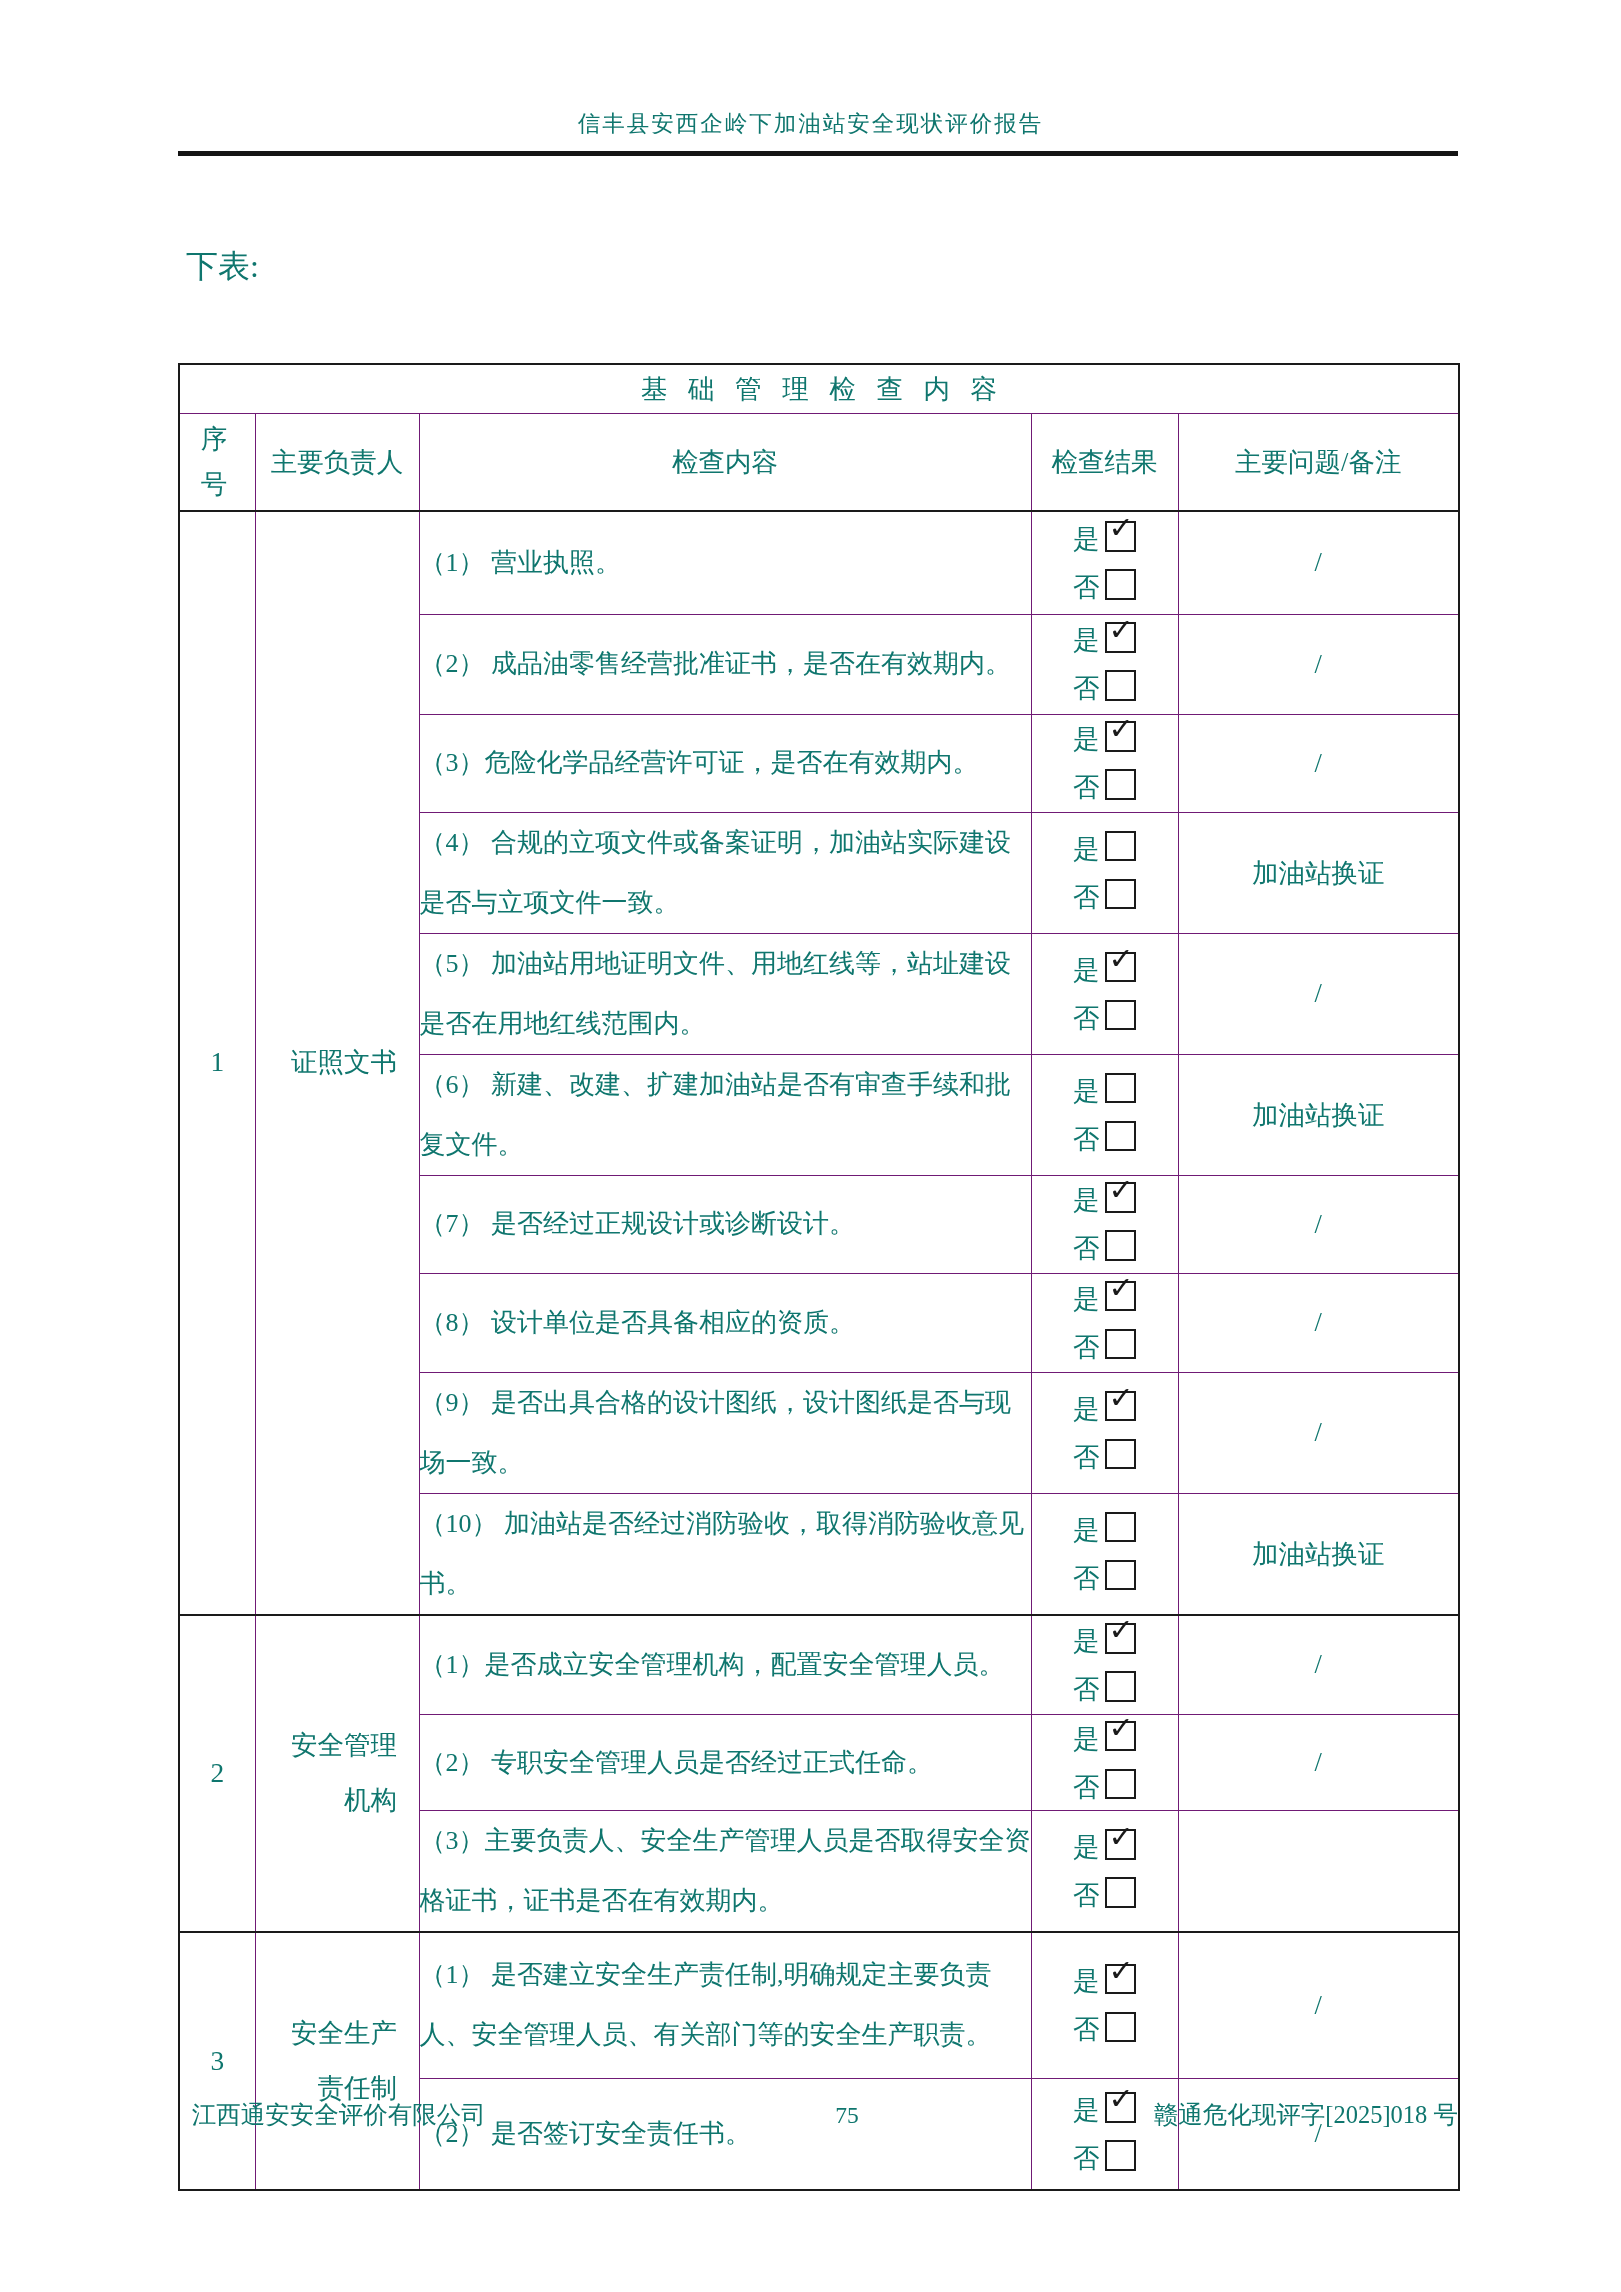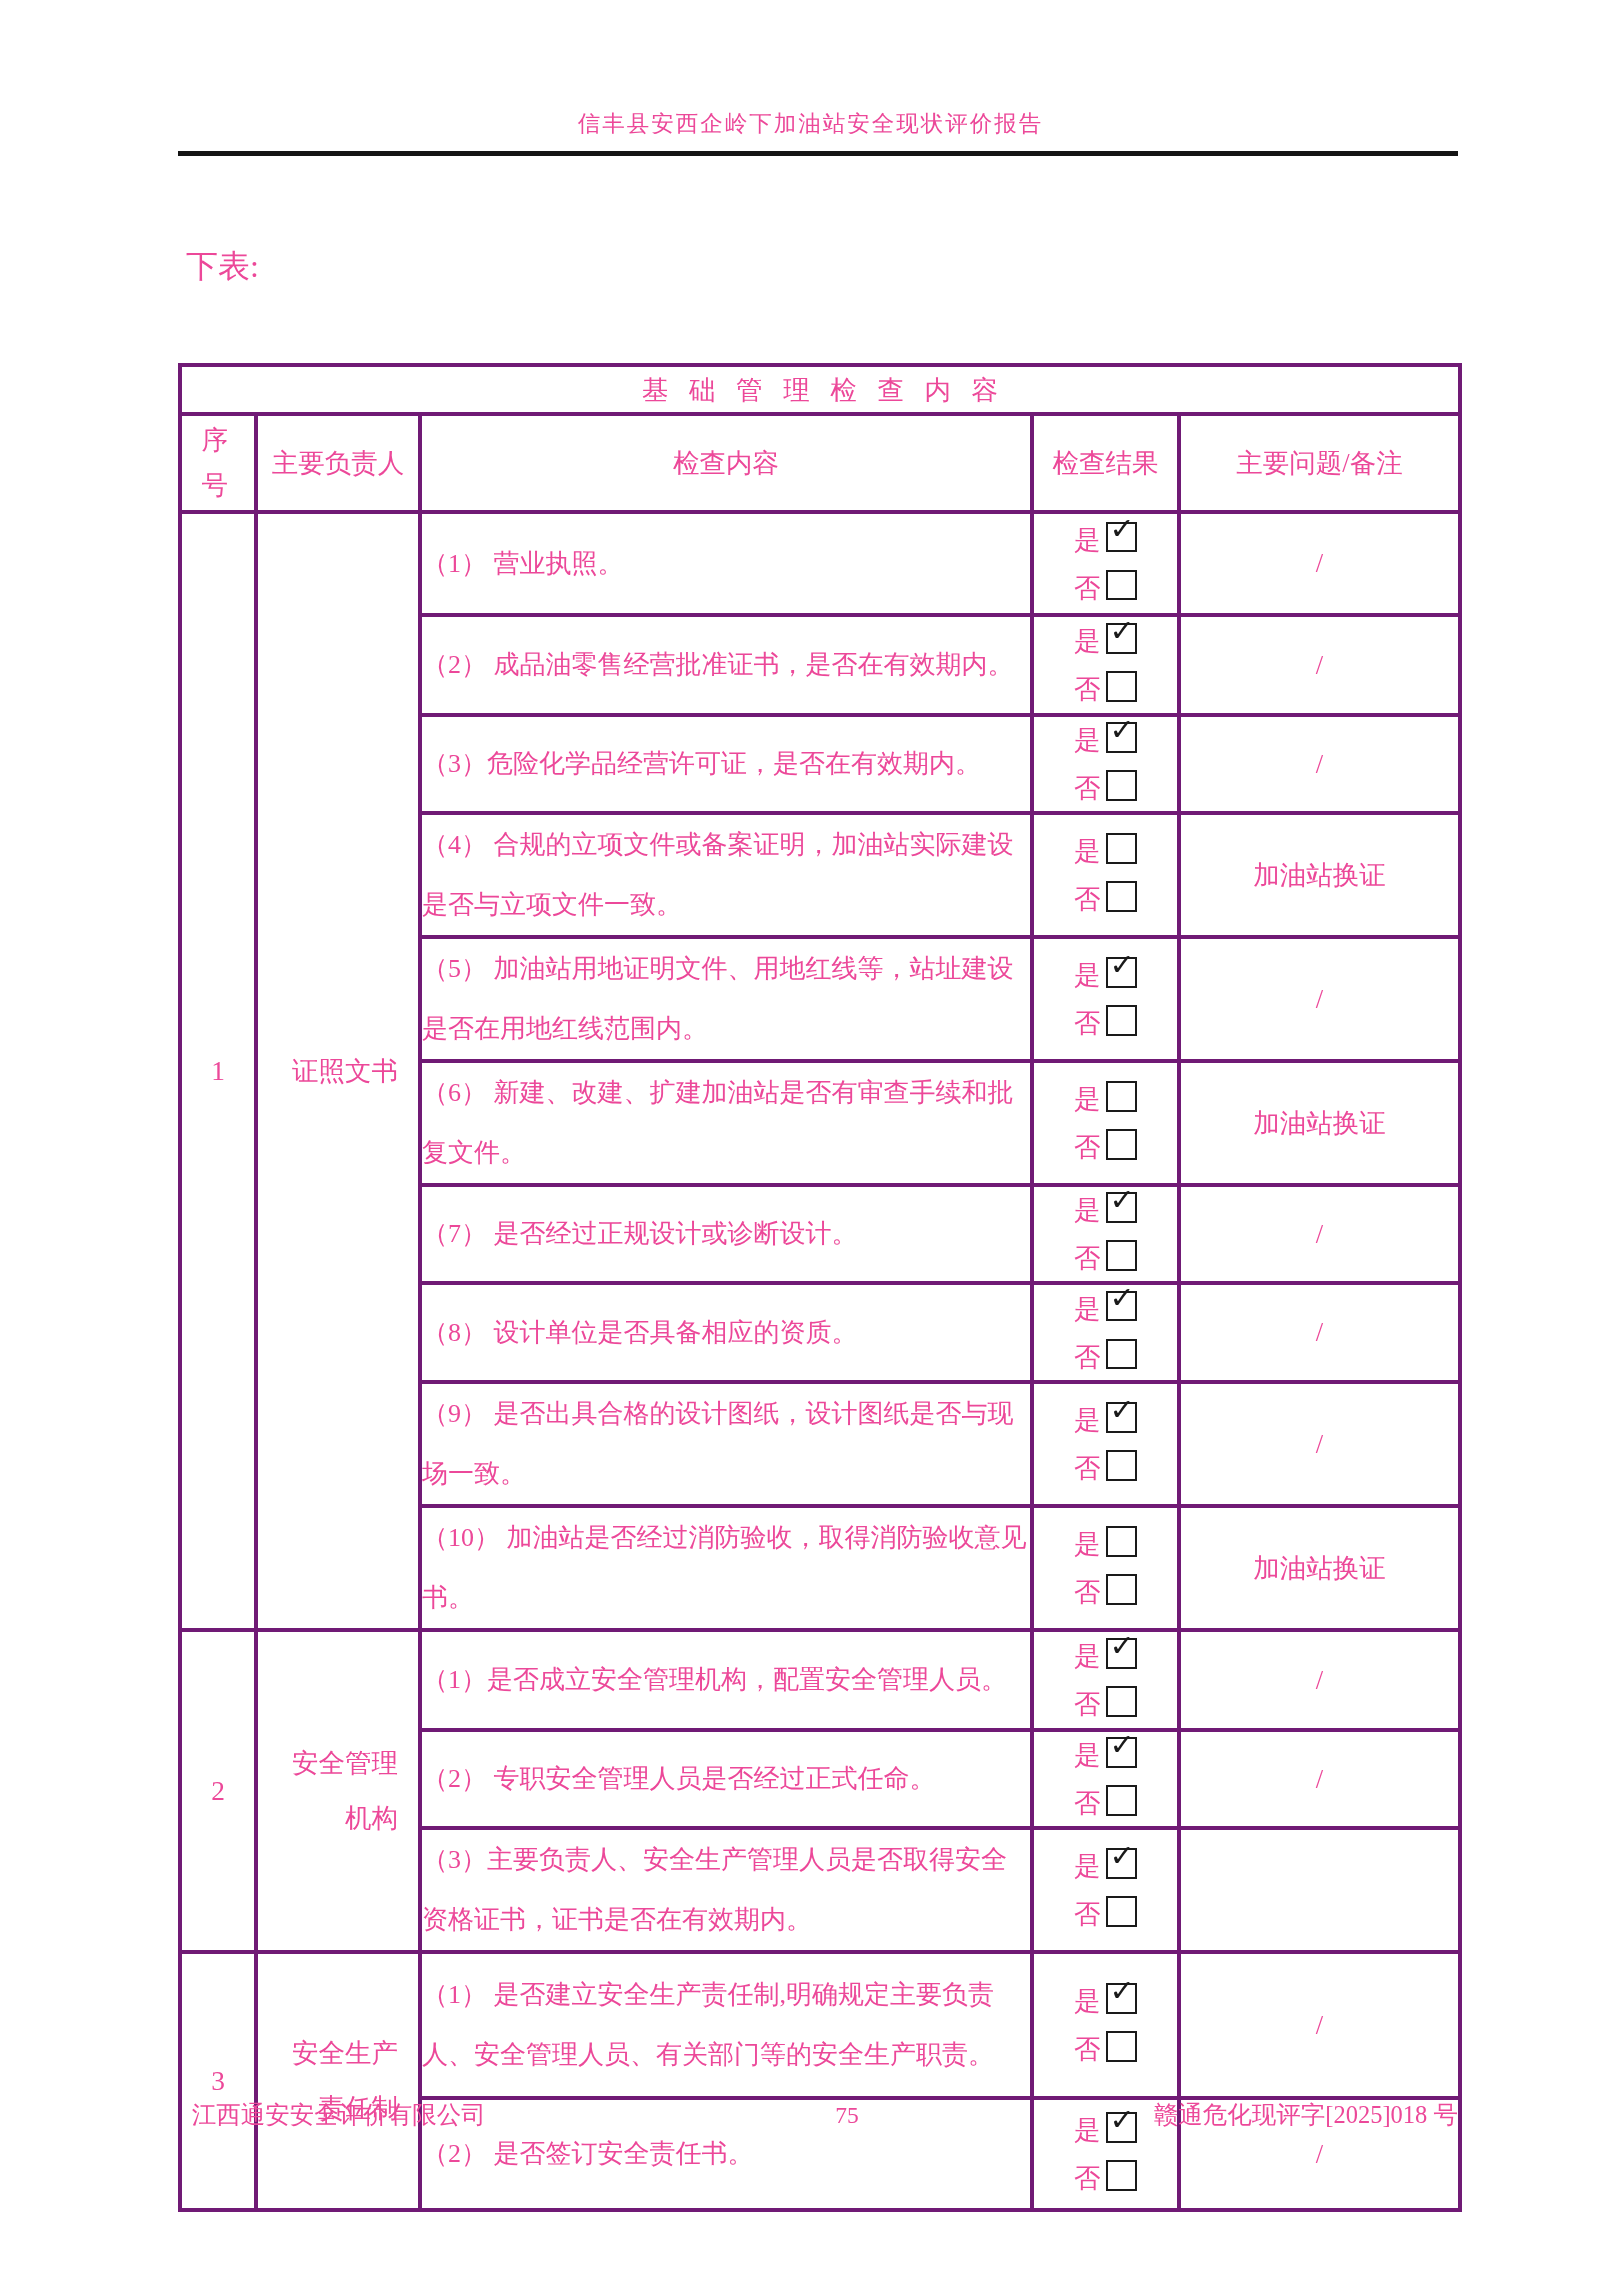--- a/index.html
+++ b/index.html
@@ -2,21 +2,21 @@
 <html><head>
 <meta charset="utf-8">
 <style>
   html,body{margin:0;padding:0;background:#e8e8e8;}
   .page{
     position:relative;
     width:1621px;height:2293px;
     margin:0 auto;
     background:#ffffff;
     font-family:"Liberation Serif","DejaVu Serif",serif;
-    color:#ec4899;
+    color:#0f766e;
     overflow:hidden;
   }
   .doc-header{
     position:absolute;top:108px;left:0;width:100%;
     text-align:center;font-size:22.5px;letter-spacing:2px;
   }
   .doc-header-rule{
     position:absolute;top:151px;left:178px;width:1280px;height:4.9px;
     background:#141414;
   }
@@ -27,21 +27,21 @@
   .table-title{
     position:absolute;top:310px;left:178px;width:1280px;
     text-align:center;font-size:29px;font-weight:bold;
   }
   table.checklist{
     position:absolute;top:363px;left:178px;width:1280px;
     border-collapse:collapse;table-layout:fixed;
     border:2px solid #1a1a1a;
   }
   table.checklist td, table.checklist th{
-    border:4px solid #701a75;
+    border:1px solid #701a75;
     padding:0;
     font-weight:normal;
     vertical-align:middle;
   }
   tr.group-row{height:49px;}
   tr.group-row th{
     font-size:26.5px;letter-spacing:20.6px;text-indent:20.6px;
     text-align:center;
   }
   tr.cols-row{height:98px;}

